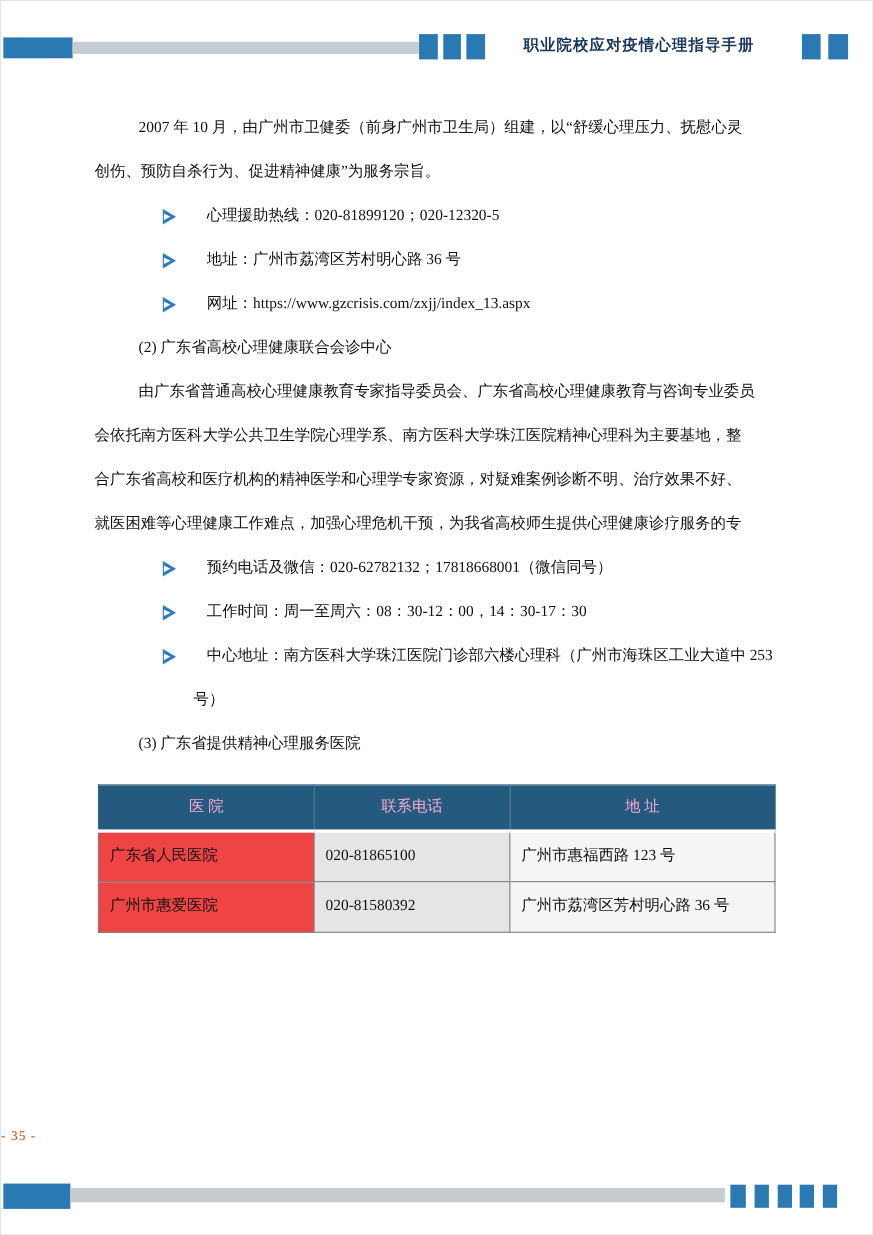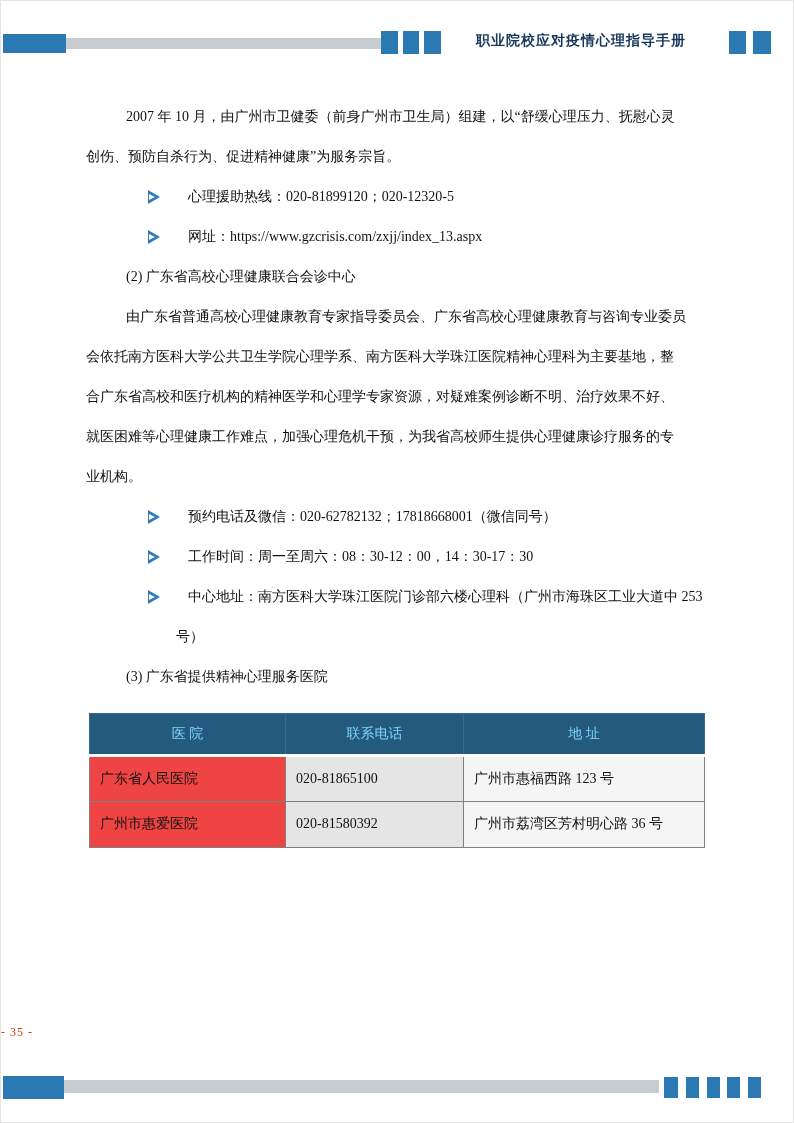--- a/index.html
+++ b/index.html
@@ -69,21 +69,21 @@
   
   table.hospitals {
     border-collapse:collapse; margin-top:16px; margin-left:3px;
     width:615px; table-layout:fixed;
     font-size:14px;
   }
   table.hospitals col.c1 { width:196px; }
   table.hospitals col.c2 { width:178px; }
   table.hospitals col.c3 { width:241px; }
   table.hospitals th {
-    background:#245a7e; color:#7dd3fc; font-weight:normal;
+    background:#245a7e; color:#f9a8d4; font-weight:normal;
     height:38px; text-align:center; font-size:14px;
     border:1px solid #3a6a8c; border-bottom:3px solid #ffffff;
   }
   table.hospitals td {
     height:46px; padding-left:10px; text-align:left;
     border:1px solid #808080; line-height:1.2;
   }
   td.cell-c1 { background:#ef4444;margin-left:23px; }
   td.cell-c2 { background:#e5e5e5; }
   td.cell-c3 { background:#f5f5f5; }
@@ -105,30 +105,33 @@
   <div class="content">
     <div class="line indent">2007 年 10 月，由广州市卫健委（前身广州市卫生局）组建，以“舒缓心理压力、抚慰心灵</div>
     <div class="line">创伤、预防自杀行为、促进精神健康”为服务宗旨。</div>
 
     <div class="bullet-line">
       <span class="arrow"></span>
       <span>心理援助热线：020-81899120；020-12320-5</span>
     </div>
     <div class="bullet-line">
       <span class="arrow"></span>
+      <span>地址：广州市荔湾区芳村明心路 36 号</span>
+    </div>
+    <div class="bullet-line">
+      <span class="arrow"></span>
       <span>网址：https://www.gzcrisis.com/zxjj/index_13.aspx</span>
     </div>
 
     <div class="line indent">(2) 广东省高校心理健康联合会诊中心</div>
 
     <div class="line indent">由广东省普通高校心理健康教育专家指导委员会、广东省高校心理健康教育与咨询专业委员</div>
     <div class="line">会依托南方医科大学公共卫生学院心理学系、南方医科大学珠江医院精神心理科为主要基地，整</div>
     <div class="line">合广东省高校和医疗机构的精神医学和心理学专家资源，对疑难案例诊断不明、治疗效果不好、</div>
     <div class="line">就医困难等心理健康工作难点，加强心理危机干预，为我省高校师生提供心理健康诊疗服务的专</div>
-    <div class="line">业机构。</div>
 
     <div class="bullet-line">
       <span class="arrow"></span>
       <span>预约电话及微信：020-62782132；17818668001（微信同号）</span>
     </div>
     <div class="bullet-line">
       <span class="arrow"></span>
       <span>工作时间：周一至周六：08：30-12：00，14：30-17：30</span>
     </div>
     <div class="bullet-line">

